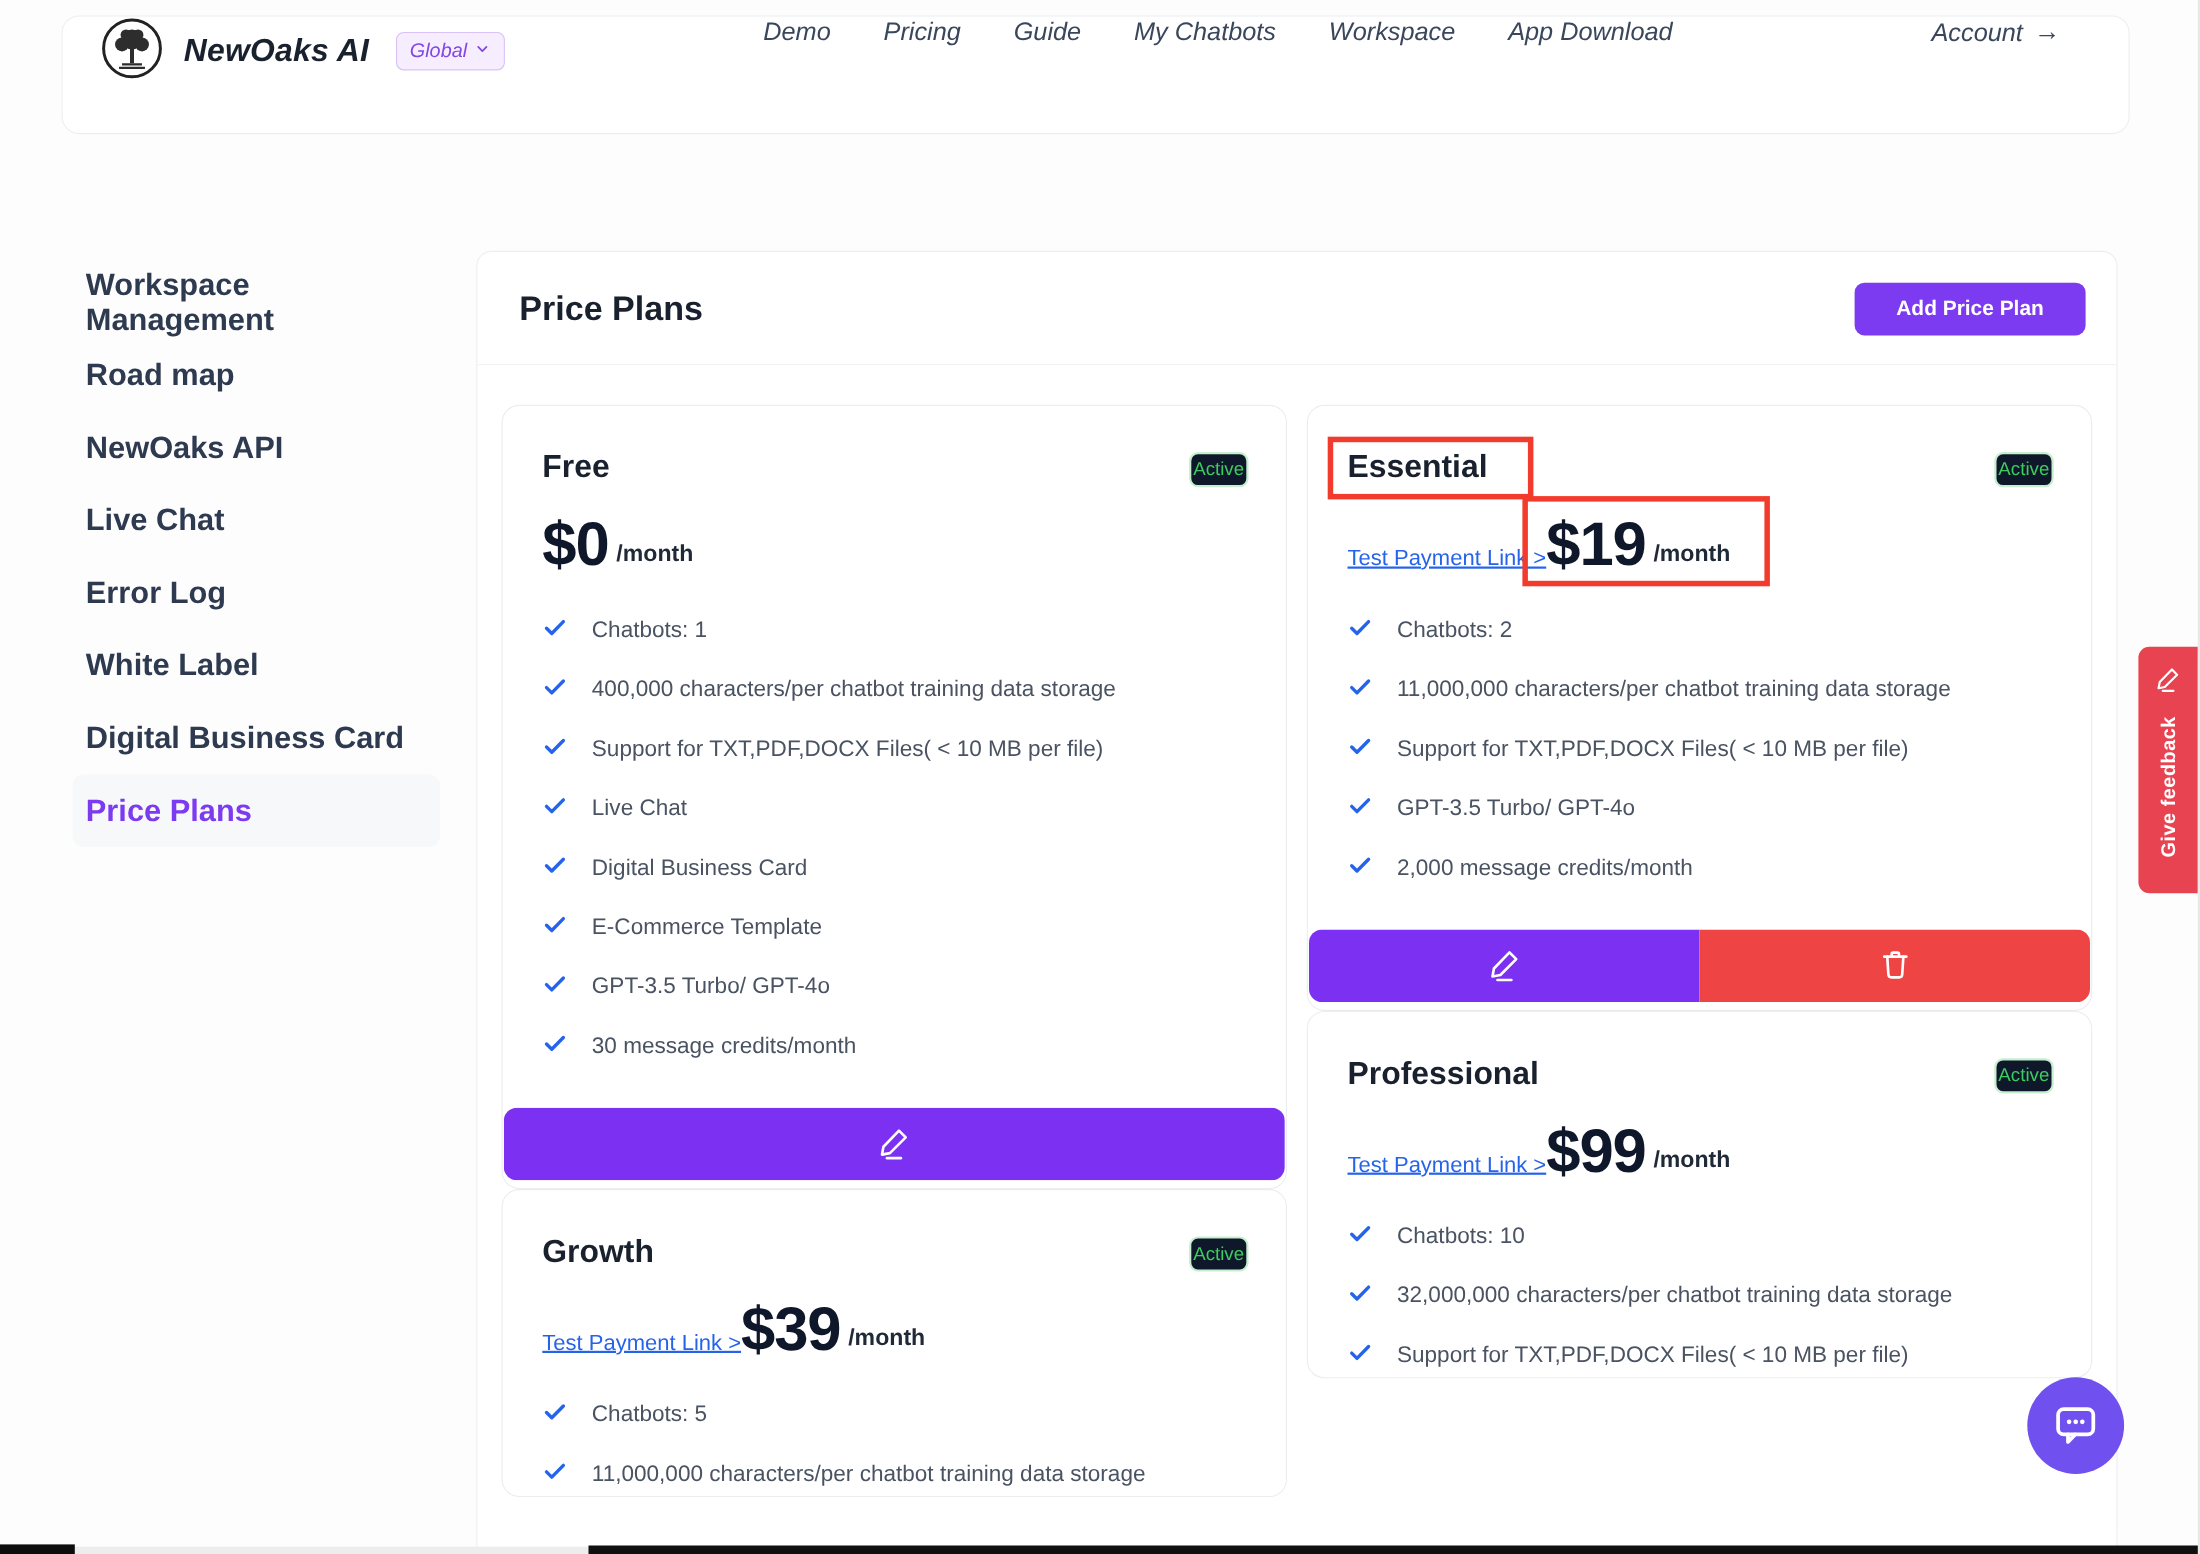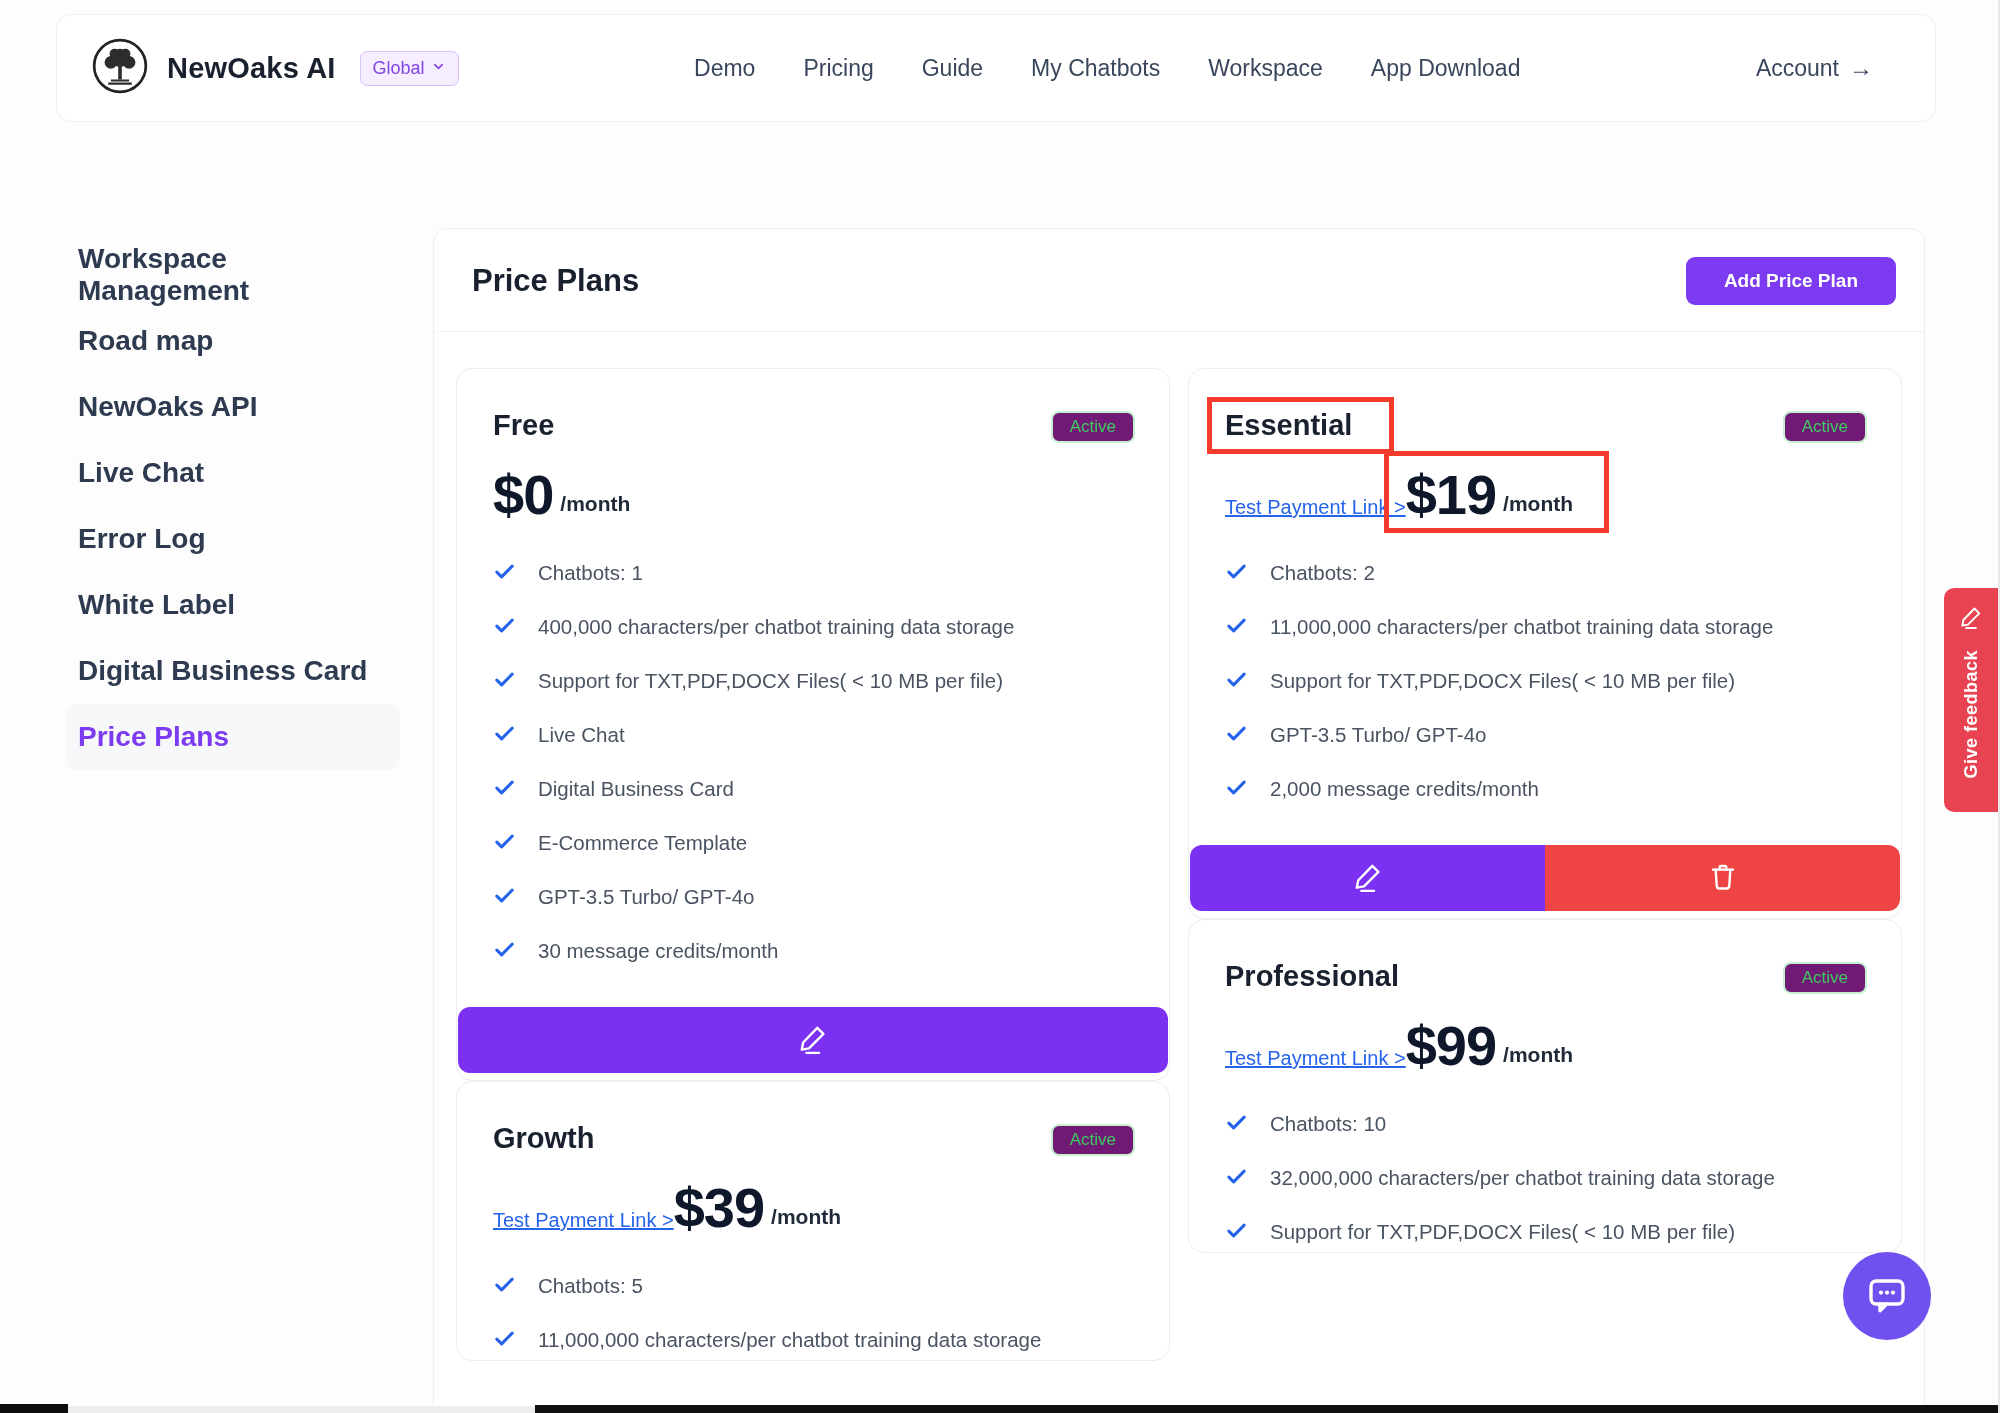--- a/index.html
+++ b/index.html
@@ -8,21 +8,21 @@
     position:relative;
     background:#fdfdfe;
     font-family:"Liberation Sans", sans-serif;
     color:#2e3a4f;
   }
 
   
   .navbar {
     position:absolute; left:56px; right:64px; top:14px; height:108px;
     background:#fff; border:1px solid #eceef1; border-radius:16px;
-    display:flex; align-items:center; padding:0 34px;
+    display:flex; align-items:flex-start; padding:0 34px;font-style:italic;
   }
   .brand-group { display:flex; align-items:center; }
   .brand-name { font-size:29px; font-weight:700; color:#19212e; margin-left:18px; letter-spacing:0.2px; }
   .global-badge {
     margin-left:24px; display:flex; align-items:center; gap:6px;
     background:#f6eefe; border:1px solid #d9c2f6; color:#8247e5;
     border-radius:7px; padding:6px 12px; font-size:18px; cursor:pointer;
   }
   .main-nav { display:flex; gap:48px; margin:0 auto; }
   .nav-item { font-size:23px; color:#39465c; cursor:pointer; }
@@ -58,22 +58,22 @@
 
   
   .plan-card {
     background:#fff; border:1px solid #ededf1; border-radius:16px;
     padding:40px 34px 4px 36px; position:relative;
   }
   .plan-head { display:flex; justify-content:space-between; align-items:flex-start; }
   .plan-name-wrap { position:relative; display:inline-block; }
   .plan-name { font-size:29px; font-weight:700; color:#19212e; }
   .active-badge {
-    font-size:17px; color:#3ecb5f; background:#701a75; border:2px solid #c5efce;
-    border-radius:8px; padding:4px 17px; margin-top:2px;
+    font-size:17px; color:#3ecb5f; background:#0f172a; border:2px solid #c5efce;
+    border-radius:8px; padding:4px 2px; margin-top:2px;
   }
   .payment-link { display:inline-block; margin-top:12px; font-size:20px; color:#2563eb; text-decoration:underline; cursor:pointer; }
   .price-wrap { position:relative; display:inline-flex; align-items:flex-end; margin-top:24px; }
   .price { font-size:56px; font-weight:800; color:#0f172a; letter-spacing:-1px; line-height:1; }
   .period { font-size:21px; font-weight:700; color:#1f2937; margin-left:7px; padding-bottom:7px; }
   .features { margin-top:34px; display:flex; flex-direction:column; gap:22px; }
   .feature-row { display:flex; align-items:center; gap:22px; min-height:32px; }
   .feature-text { font-size:20.5px; color:#4a5362; }
   .actions { display:flex; margin:40px -33px 3px -35px; height:66px; border-radius:12px; overflow:hidden; }
   .action { flex:1; border:none; cursor:pointer; display:flex; align-items:center; justify-content:center; }

